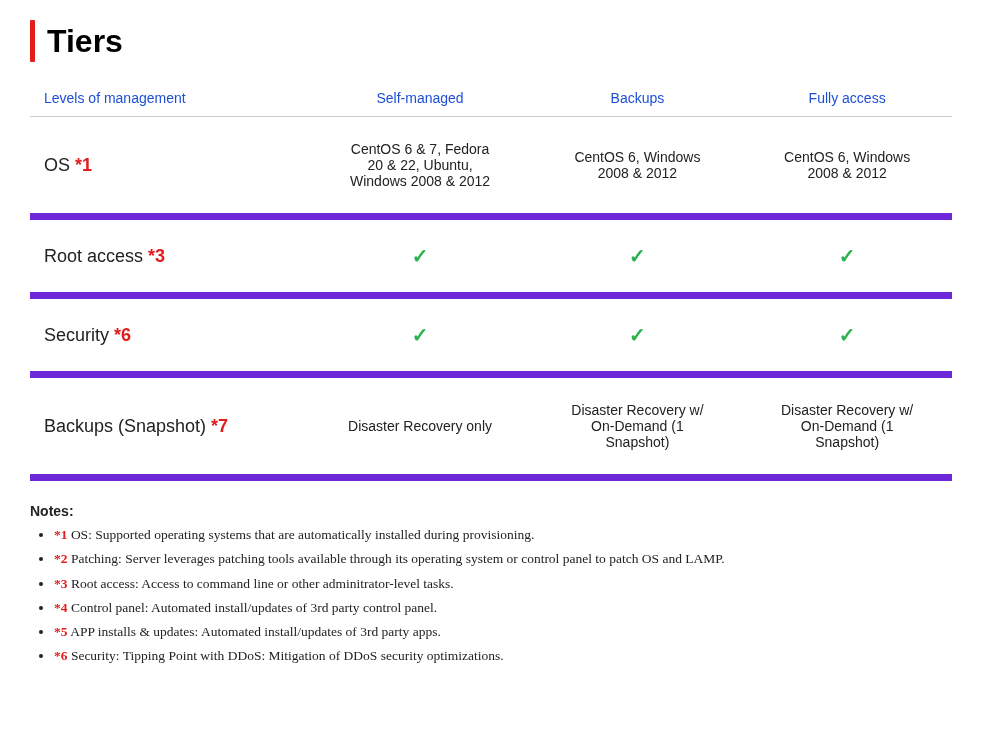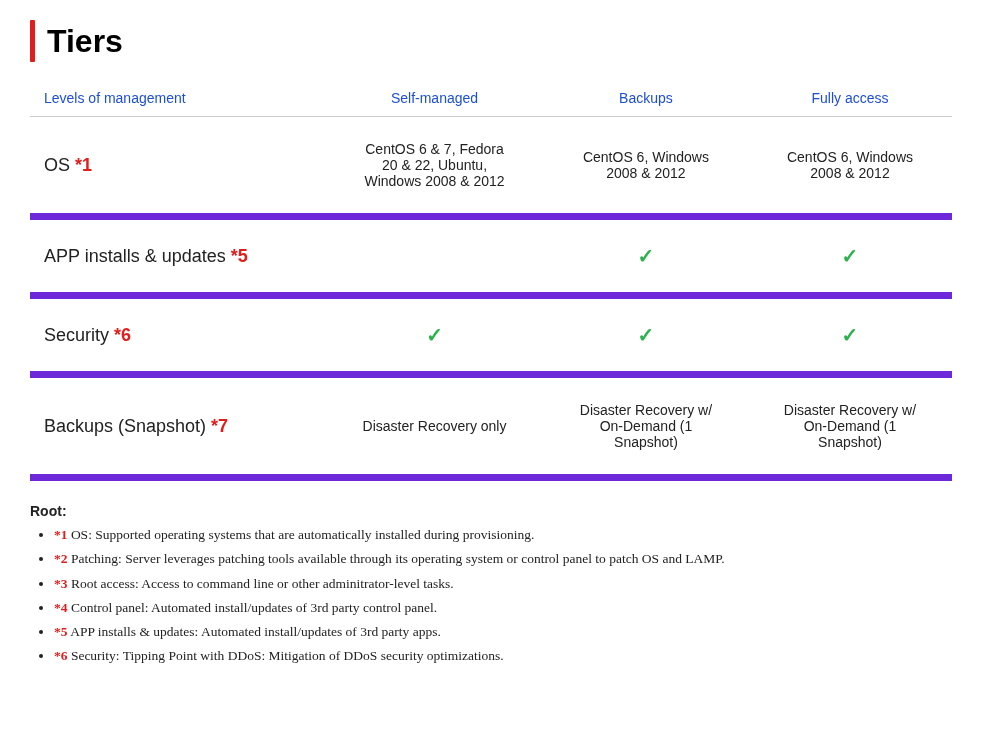--- a/index.html
+++ b/index.html
@@ -108,22 +108,22 @@
         <td class="col-feature">OS <span class="red-star">*1</span></td>
         <td style="white-space: pre-line;">CentOS 6 &amp; 7, Fedora
 20 &amp; 22, Ubuntu,
 Windows 2008 &amp; 2012</td>
         <td style="white-space: pre-line;">CentOS 6, Windows
 2008 &amp; 2012</td>
         <td style="white-space: pre-line;">CentOS 6, Windows
 2008 &amp; 2012</td>
       </tr>
       <tr>
-        <td class="col-feature">APP installs &amp; updates <span class="red-star">*5</span></td>
-        <td style="white-space: pre-line;"></td>
+        <td class="col-feature">Root access <span class="red-star">*3</span></td>
+        <td><span class="checkmark">✓</span></td>
         <td><span class="checkmark">✓</span></td>
         <td><span class="checkmark">✓</span></td>
       </tr>
       <tr>
         <td class="col-feature">Security <span class="red-star">*6</span></td>
         <td><span class="checkmark">✓</span></td>
         <td><span class="checkmark">✓</span></td>
         <td><span class="checkmark">✓</span></td>
       </tr>
       <tr>
@@ -133,21 +133,21 @@
 On-Demand (1
 Snapshot)</td>
         <td style="white-space: pre-line;">Disaster Recovery w/
 On-Demand (1
 Snapshot)</td>
       </tr>
     </tbody>
 </table>
 
 <div class="notes-section">
-  <div class="notes-title">Root:</div>
+  <div class="notes-title">Notes:</div>
   <ul id="notes-list">
   <li><span class="red-star">*1</span> OS: Supported operating systems that are automatically installed during provisioning.</li>
       <li><span class="red-star">*2</span> Patching: Server leverages patching tools available through its operating system or control panel to patch OS and LAMP.</li>
       <li><span class="red-star">*3</span> Root access: Access to command line or other adminitrator-level tasks.</li>
       <li><span class="red-star">*4</span> Control panel: Automated install/updates of 3rd party control panel.</li>
       <li><span class="red-star">*5</span> APP installs &amp; updates: Automated install/updates of 3rd party apps.</li>
       <li><span class="red-star">*6</span> Security: Tipping Point with DDoS: Mitigation of DDoS security optimizations.</li>
     </ul>
 </div>
 

